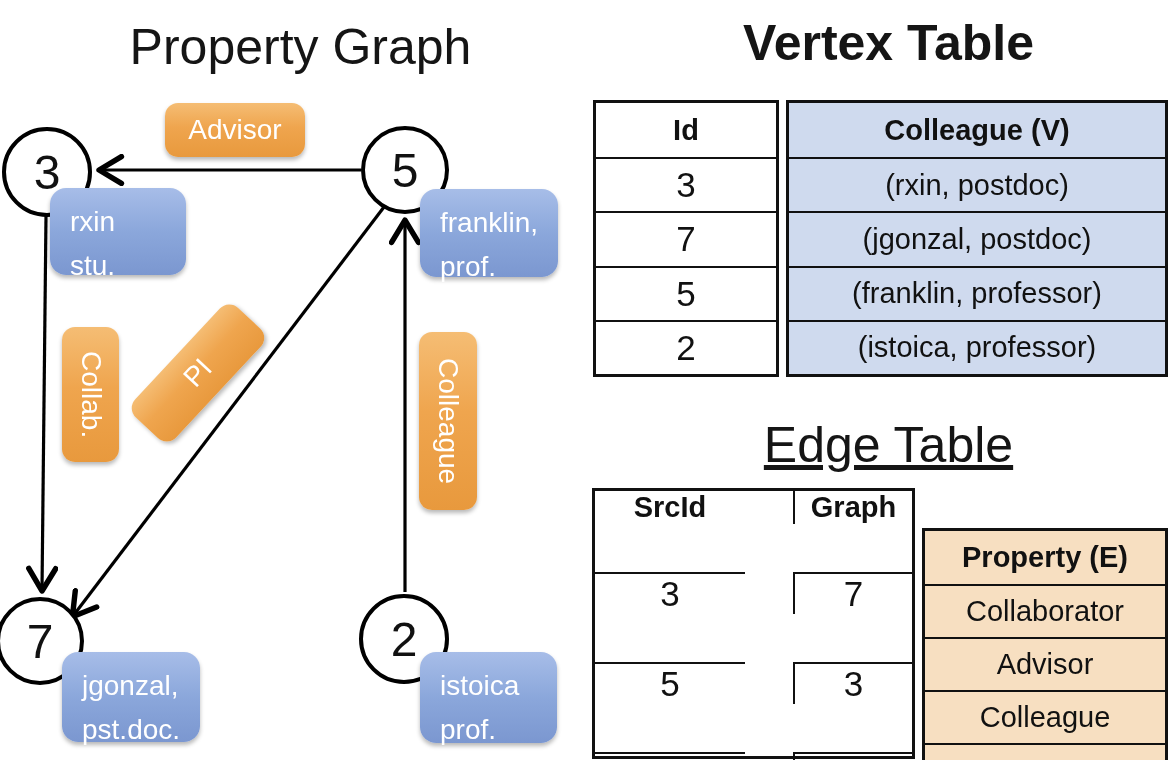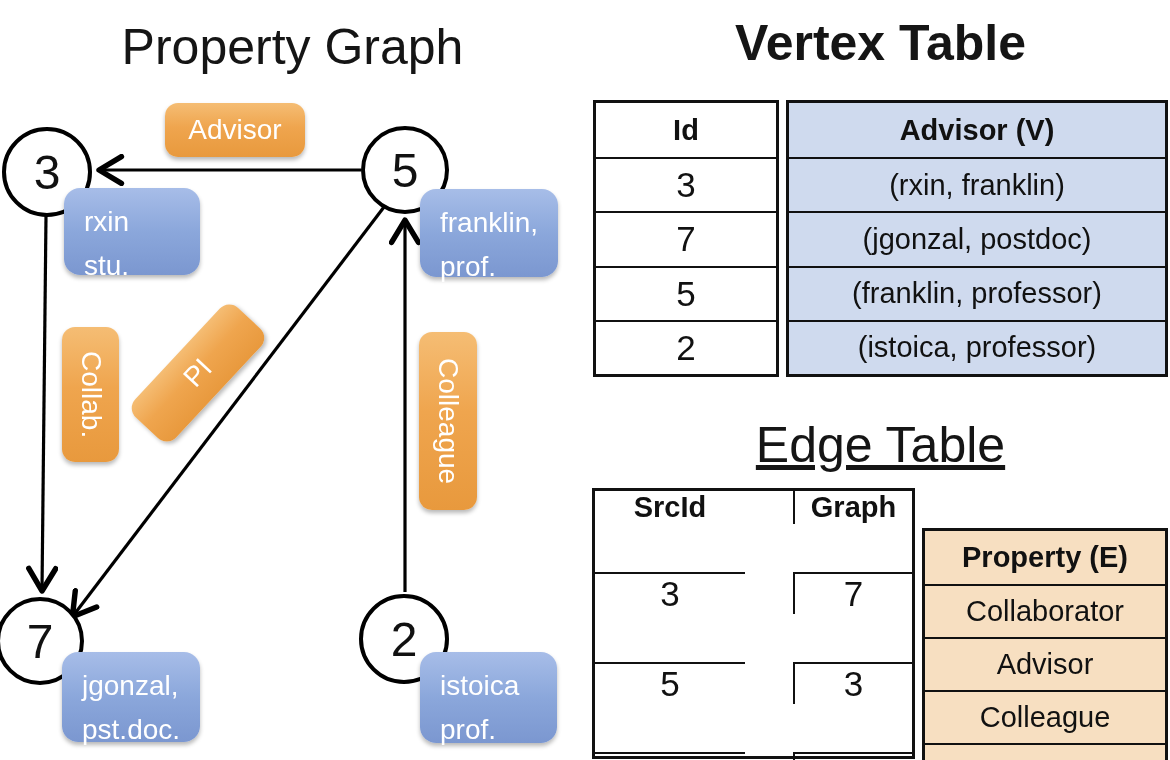--- a/index.html
+++ b/index.html
@@ -2,21 +2,21 @@
 <html><head>
 <meta charset="utf-8">
 <style>
   html,body{margin:0;padding:0;background:#fff;}
   .stage{
     position:relative;width:1170px;height:760px;overflow:hidden;background:#ffffff;
     font-family:"Liberation Sans", sans-serif;color:#111;
   }
   .title{
     position:absolute;text-align:center;font-size:50px;font-weight:400;
-    letter-spacing:0px;color:#151515;white-space:nowrap;
+    letter-spacing:0px;color:#151515;white-space:nowrap;padding-left:8px;
   }
   
   .edges-svg{position:absolute;left:0;top:0;z-index:1;}
   .node{
     position:absolute;z-index:2;background:#fff;border:4px solid #000;border-radius:50%;
     box-sizing:border-box;display:flex;align-items:center;justify-content:center;
   }
   .node-id{font-size:48px;font-weight:400;color:#111;}
   .elabel{
     position:absolute;z-index:3;display:flex;align-items:center;justify-content:center;
@@ -87,21 +87,21 @@
   <div class="elabel vert" style="left:62px;top:327px;width:57px;height:135px;">
     <span>Collab.</span>
   </div>
   <div class="elabel" style="left:123px;top:345px;width:150px;height:56px;transform:rotate(-47deg);">
     <span>PI</span>
   </div>
   <div class="elabel vert" style="left:419px;top:332px;width:58px;height:178px;">
     <span>Colleague</span>
   </div>
 
-  <div class="vbox" style="left:64px;top:188px;width:136px;height:87px;">
+  <div class="vbox" style="left:50px;top:188px;width:136px;height:87px;">
     <div>rxin</div>
     <div>stu.</div>
   </div>
   <div class="vbox" style="left:420px;top:189px;width:138px;height:88px;">
     <div>franklin,</div>
     <div>prof.</div>
   </div>
   <div class="vbox" style="left:62px;top:652px;width:138px;height:90px;">
     <div>jgonzal,</div>
     <div>pst.doc.</div>
@@ -115,22 +115,22 @@
 
   <div class="subtable" style="left:593px;top:100px;width:186px;height:277px;grid-template-rows:repeat(5,1fr);">
     <div class="tcell hdr r0">Id</div>
     <div class="tcell num">3</div>
     <div class="tcell num">7</div>
     <div class="tcell num">5</div>
     <div class="tcell num">2</div>
   </div>
 
   <div class="subtable" style="left:786px;top:100px;width:382px;height:277px;grid-template-rows:repeat(5,1fr);">
-    <div class="tcell hdr vfill r0">Advisor (V)</div>
-    <div class="tcell vfill">(rxin, franklin)</div>
+    <div class="tcell hdr vfill r0">Colleague (V)</div>
+    <div class="tcell vfill">(rxin, postdoc)</div>
     <div class="tcell vfill">(jgonzal, postdoc)</div>
     <div class="tcell vfill">(franklin, professor)</div>
     <div class="tcell vfill">(istoica, professor)</div>
   </div>
 
   <div class="title" style="left:593px;top:416px;width:575px;text-decoration:underline;">Edge Table</div>
 
   <div class="subtable" style="left:592px;top:488px;width:323px;height:271px;grid-template-columns:150px 1fr;grid-template-rows:repeat(5,1fr);gap:48px;">
     <div class="tcell hdr r0">SrcId</div>
     <div class="tcell hdr r0 col2">Graph</div>

